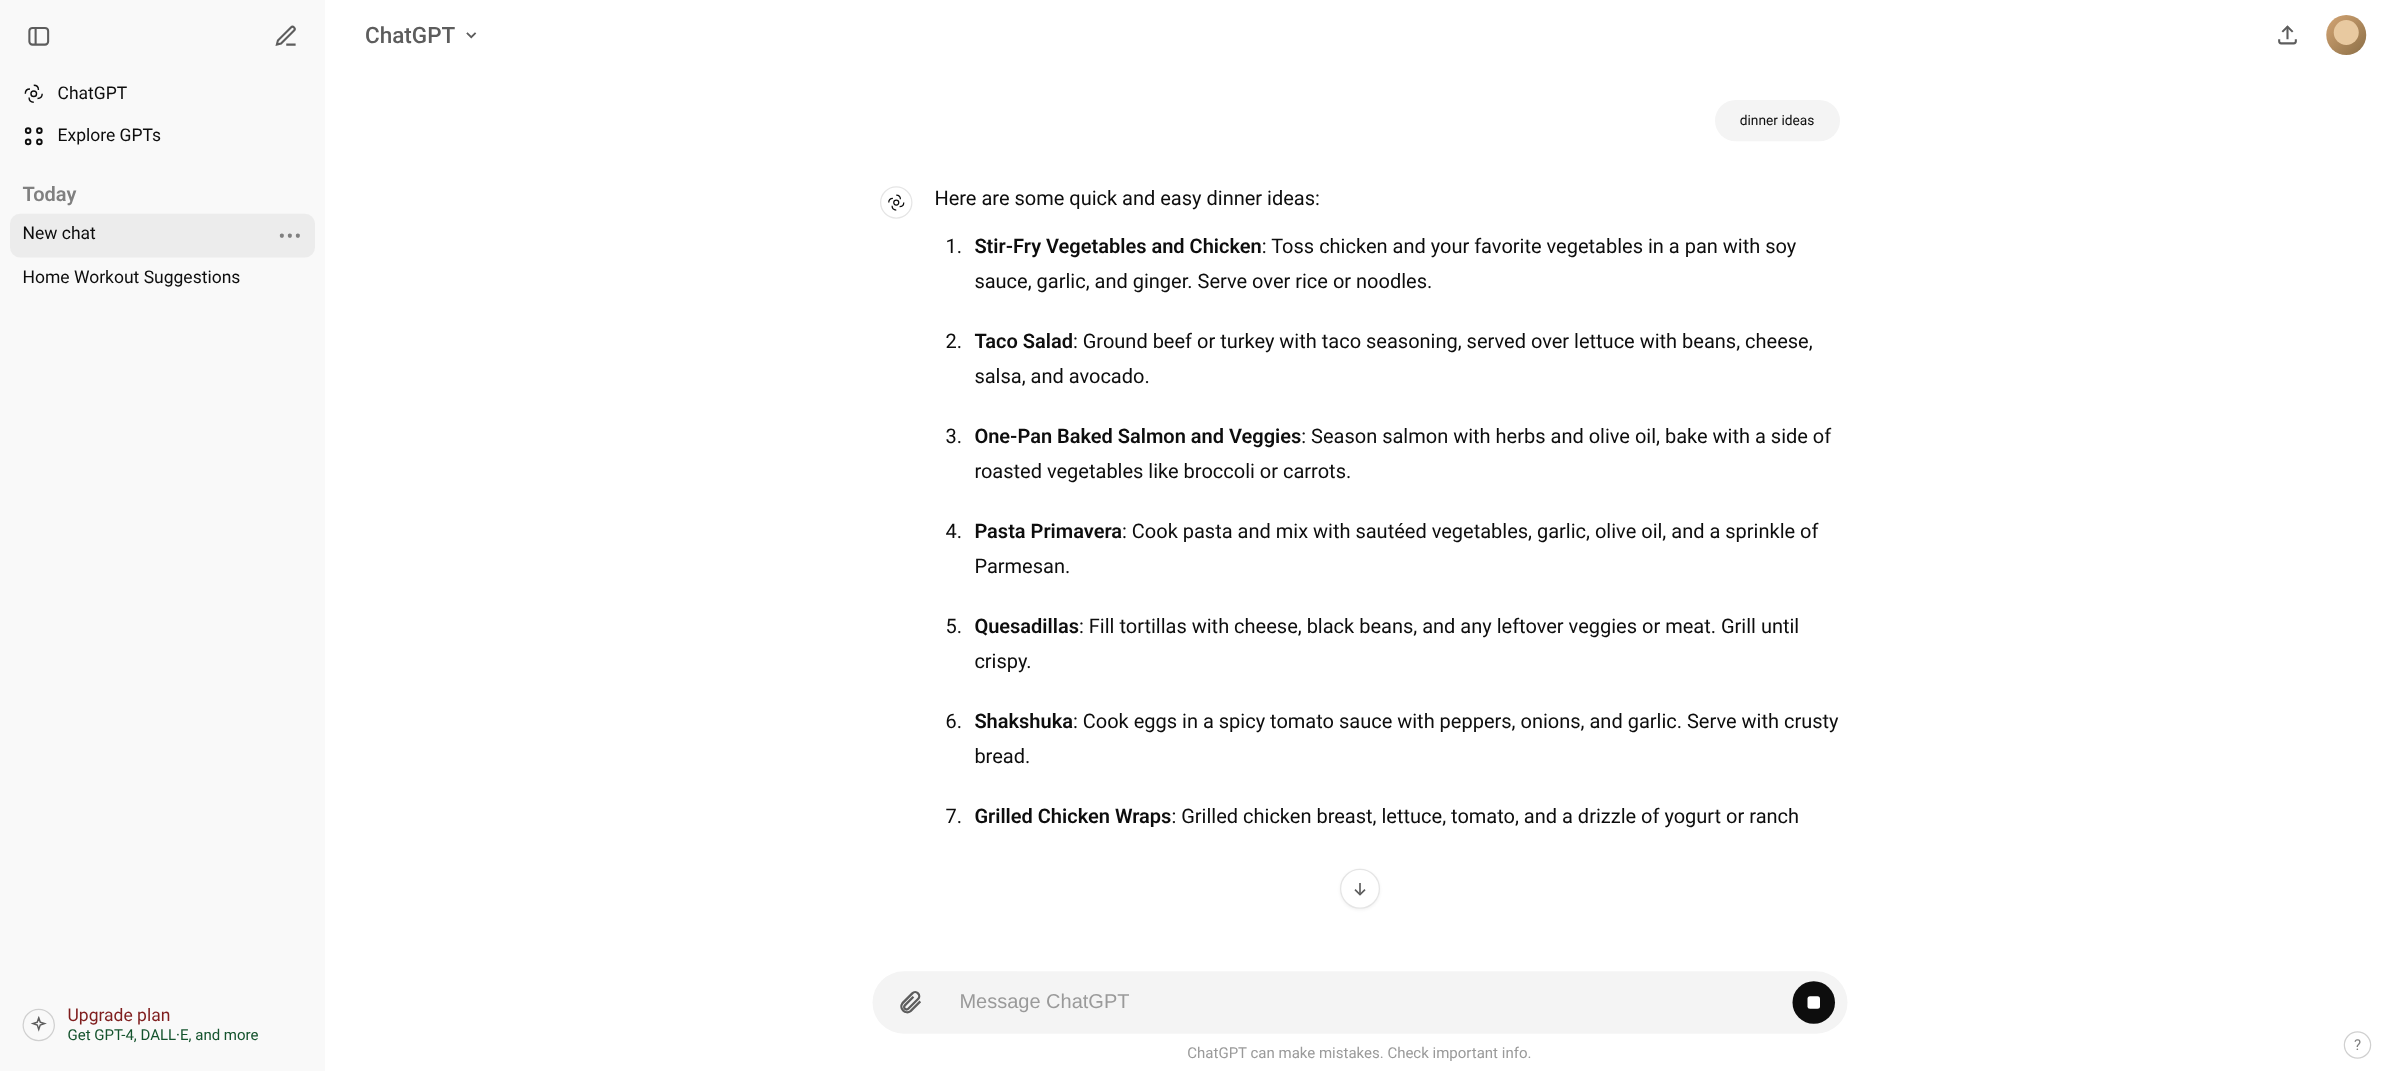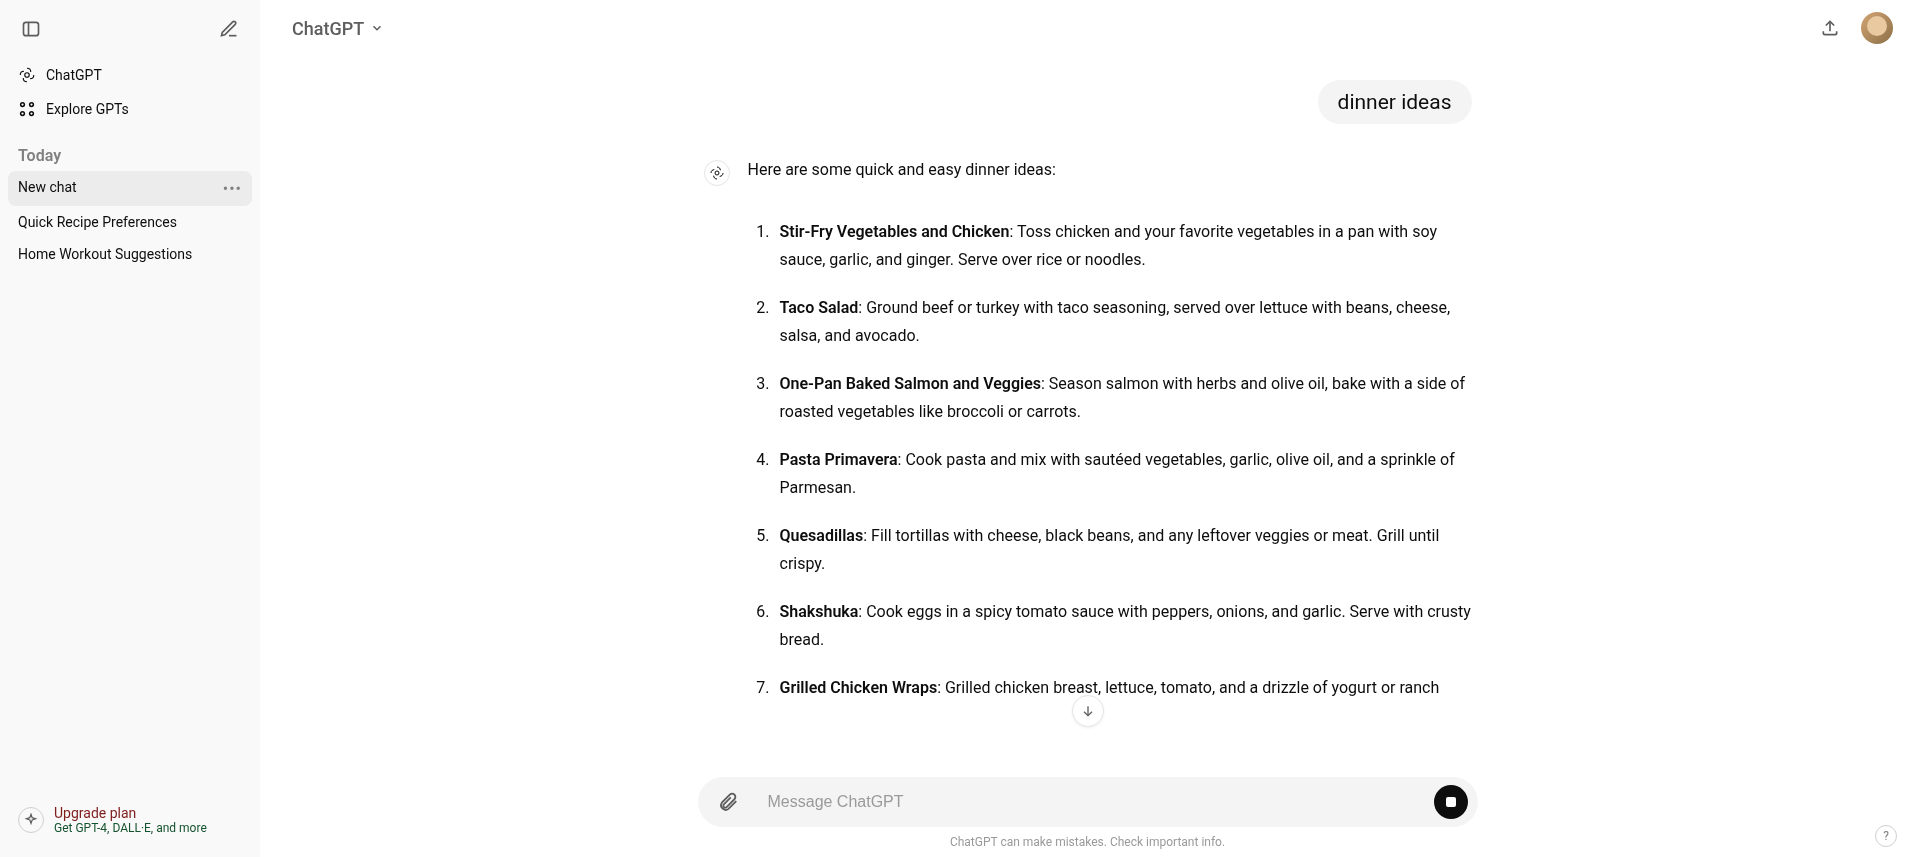--- a/index.html
+++ b/index.html
@@ -172,21 +172,21 @@
   .user-msg {
     display: flex;
     justify-content: flex-end;
     margin-bottom: 32px;
     padding-right: 6px;
   }
   .user-bubble {
     background: #f4f4f4;
     border-radius: 22px;
     padding: 10px 20px;
-    font-size: 21px;
+    font-size: 11px;
     color: #0d0d0d;
   }
   .assistant-msg {
     display: flex;
     gap: 18px;
     padding: 0 6px;
   }
   .assistant-avatar {
     width: 26px; height: 26px;
     flex-shrink: 0;
@@ -196,21 +196,21 @@
     align-items: center;
     justify-content: center;
     margin-top: 4px;
   }
   .assistant-body {
     flex: 1;
     font-size: 16px;
     line-height: 1.75;
     color: #0d0d0d;
   }
-  .intro { margin-bottom: 34px; }
+  .intro { margin-bottom: 10px; }
   .idea-list {
     list-style: decimal;
     padding-left: 26px;
   }
   .idea-list li {
     margin-bottom: 20px;
     padding-left: 6px;
   }
   .idea-list li::marker { color: #0d0d0d; }
   .idea-title { font-weight: 600; }
@@ -340,23 +340,20 @@
       <span>Explore GPTs</span>
     </div>
   </nav>
 
   <div class="section-label">Today</div>
 
   <div class="chat-list">
     <div class="chat-item active">
       <span>New chat</span>
       <span class="chat-more">•••</span>
-    </div>
-    <div class="chat-item">
-      <span>Quick Recipe Preferences</span>
     </div>
     <div class="chat-item">
       <span>Home Workout Suggestions</span>
     </div>
   </div>
 
   <div class="sidebar-bottom">
     <div class="upgrade">
       <div class="upgrade-icon">
         <svg width="14" height="14" viewBox="0 0 24 24" fill="none" stroke="currentColor" stroke-width="2">

